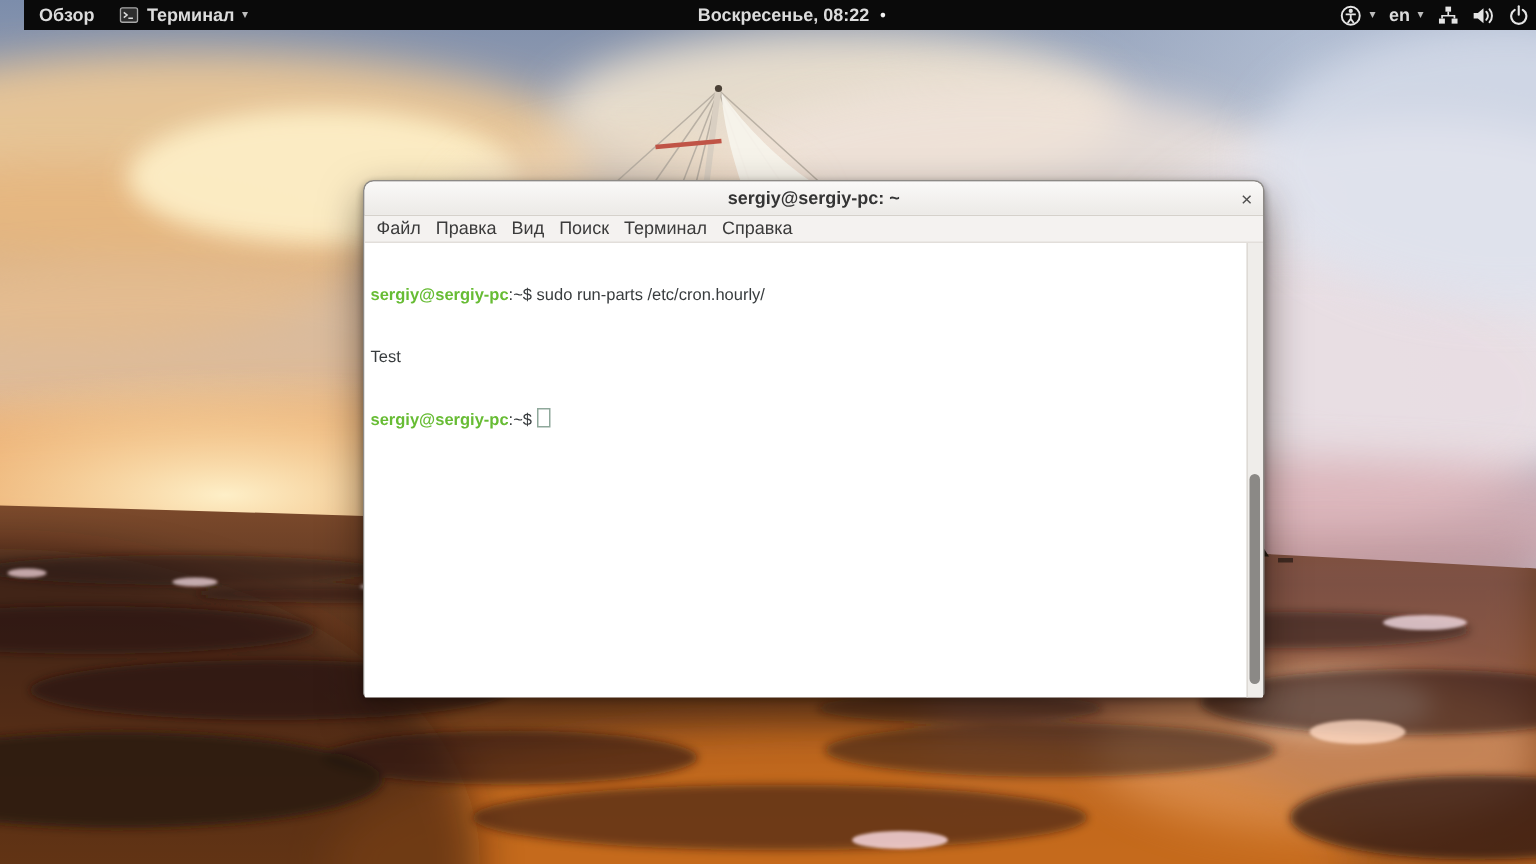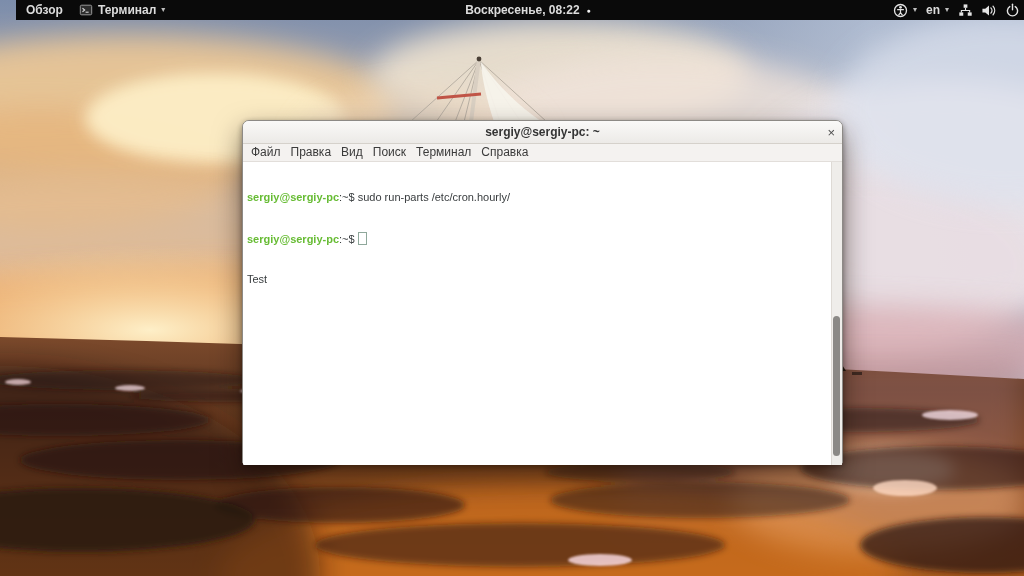--- a/index.html
+++ b/index.html
@@ -218,22 +218,22 @@
       <span class="menu-item">Файл</span>
       <span class="menu-item">Правка</span>
       <span class="menu-item">Вид</span>
       <span class="menu-item">Поиск</span>
       <span class="menu-item">Терминал</span>
       <span class="menu-item">Справка</span>
     </div>
     <div class="content">
       <div class="term">
         <div><span class="prompt">sergiy@sergiy-pc</span><span>:~$ </span><span>sudo run-parts /etc/cron.hourly/</span></div>
+        <div>Test</div>
         <div><span class="prompt">sergiy@sergiy-pc</span><span>:~$ </span><span class="cursor"></span></div>
-        <div>Test</div>
       </div>
       <div class="scrollbar">
         <div class="thumb"></div>
       </div>
     </div>
   </div>
 
 </div>
 
 </body></html>

